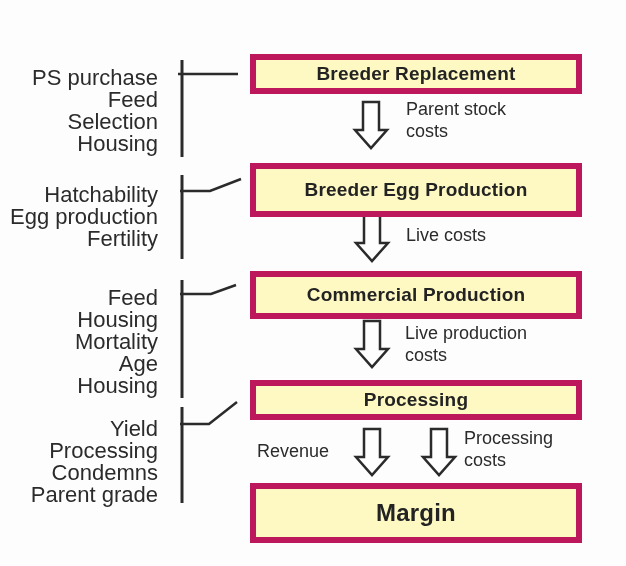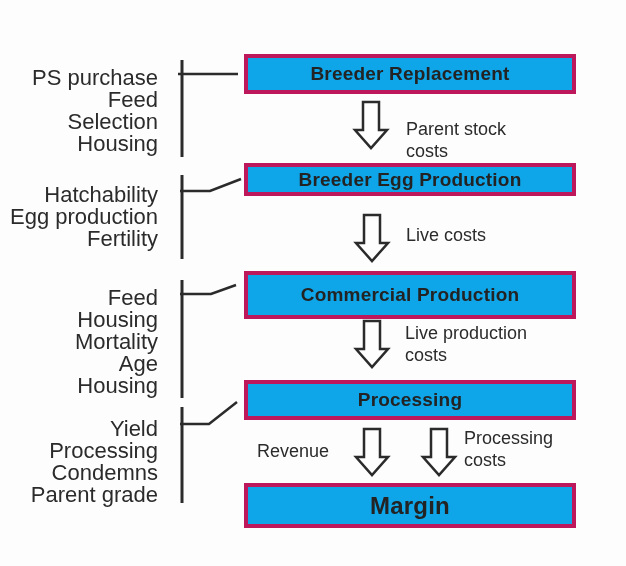--- a/index.html
+++ b/index.html
@@ -16,25 +16,25 @@
     color: #2b2b2b;
     overflow: hidden;
   }
   .overlay {
     position: absolute;
     left: 0;
     top: 0;
   }
   .flow-box {
     position: absolute;
-    left: 244px;
+    left: 250px;
     width: 332px;
     box-sizing: border-box;
-    border: 4px solid #be185d;
-    background: #0ea5e9;
+    border: 6px solid #be185d;
+    background: #fef9c3;
     display: flex;
     align-items: center;
     justify-content: center;
   }
   .flow-box .box-label {
     font-size: 19px;
     font-weight: bold;
     color: #232323;
     letter-spacing: 0.2px;
     white-space: nowrap;
@@ -122,34 +122,34 @@
   <div class="factor-group" style="top:418px">
     <div class="factor-line">Yield</div>
     <div class="factor-line">Processing</div>
     <div class="factor-line">Condemns</div>
     <div class="factor-line">Parent grade</div>
   </div>
 
   <div class="flow-box" style="top:54px;height:40px">
     <span class="box-label">Breeder Replacement</span>
   </div>
-  <div class="flow-box" style="top:163px;height:33px">
+  <div class="flow-box" style="top:163px;height:54px">
     <span class="box-label">Breeder Egg Production</span>
   </div>
   <div class="flow-box" style="top:271px;height:48px">
     <span class="box-label">Commercial Production</span>
   </div>
   <div class="flow-box" style="top:380px;height:40px">
     <span class="box-label">Processing</span>
   </div>
-  <div class="flow-box margin-box" style="top:483px;height:45px">
+  <div class="flow-box margin-box" style="top:483px;height:60px">
     <span class="box-label">Margin</span>
   </div>
 
-  <div class="flow-label" style="left:406px;top:118px">
+  <div class="flow-label" style="left:406px;top:98px">
     <div class="flow-label-line">Parent stock</div>
     <div class="flow-label-line">costs</div>
   </div>
 
   <div class="flow-label" style="left:406px;top:224px">
     <div class="flow-label-line">Live costs</div>
   </div>
 
   <div class="flow-label" style="left:405px;top:322px">
     <div class="flow-label-line">Live production</div>

